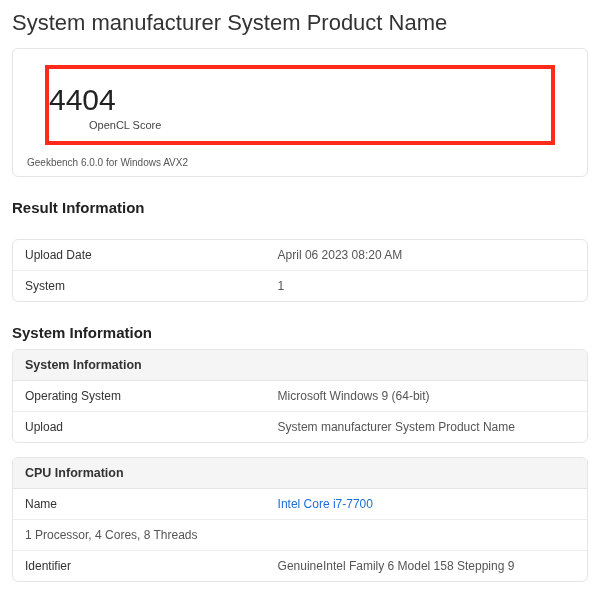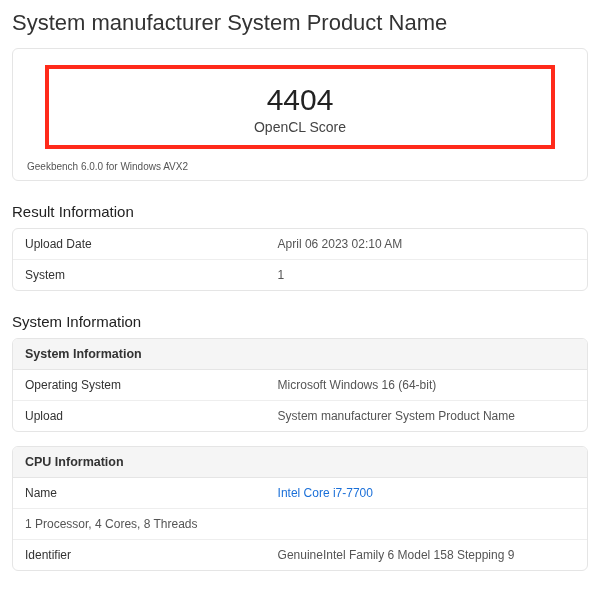--- a/index.html
+++ b/index.html
@@ -18,47 +18,48 @@
   }
   .score-card {
     margin: 0 12px 4px 12px;
     border: 1px solid #e5e5e5;
     border-radius: 6px;
     background: #fff;
     padding: 12px 12px 8px 12px;
   }
   .score-box {
     border: 4px solid #ff2a1a;
-    text-align: center;
+    text-align: left;
     padding: 14px 0 10px 0;
     margin: 4px 20px 10px 20px;
   }
   .score-value {
     font-size: 30px;
     font-weight: 500;
     color: #222;
   }
   .score-label {
-    font-size: 14px;
+    font-size: 11px;
     color: #444;
     margin-top: 2px;
+    margin-left: 40px;
   }
   .score-footer {
     font-size: 10px;
     color: #555;
     padding: 2px 0 0 2px;
   }
   .section-heading {
     font-size: 15px;
-    font-weight: 400;
+    font-weight: 700;
     color: #222;
     padding: 18px 12px 8px 12px;
   }
   .info-card {
-    margin: 0 12px 4px 12px;
+    margin: 15px 12px 4px 12px;
     border: 1px solid #e5e5e5;
     border-radius: 6px;
     background: #fff;
     overflow: hidden;
   }
   .info-card.subcard {
     margin-top: 0;
   }
   .card-header {
     background: #f5f5f5;
@@ -98,34 +99,34 @@
     <div class="score-value">4404</div>
     <div class="score-label">OpenCL Score</div>
   </div>
   <div class="score-footer">Geekbench 6.0.0 for Windows AVX2</div>
 </div>
 
 <h2 class="section-heading">Result Information</h2>
 <div class="info-card">
   <div class="info-row">
     <div class="info-key">Upload Date</div>
-    <div class="info-val">April 06 2023 02:10 AM</div>
+    <div class="info-val">April 06 2023 08:20 AM</div>
   </div>
   <div class="info-row">
     <div class="info-key">System</div>
     <div class="info-val">1</div>
   </div>
 </div>
 
 <h2 class="section-heading">System Information</h2>
 <div class="info-card subcard">
   <div class="card-header">System Information</div>
   <div class="info-row">
     <div class="info-key">Operating System</div>
-    <div class="info-val">Microsoft Windows 16 (64-bit)</div>
+    <div class="info-val">Microsoft Windows 9 (64-bit)</div>
   </div>
   <div class="info-row">
     <div class="info-key">Upload</div>
     <div class="info-val">System manufacturer System Product Name</div>
   </div>
 </div>
 
 <div class="subgap"></div>
 
 <div class="info-card subcard">

